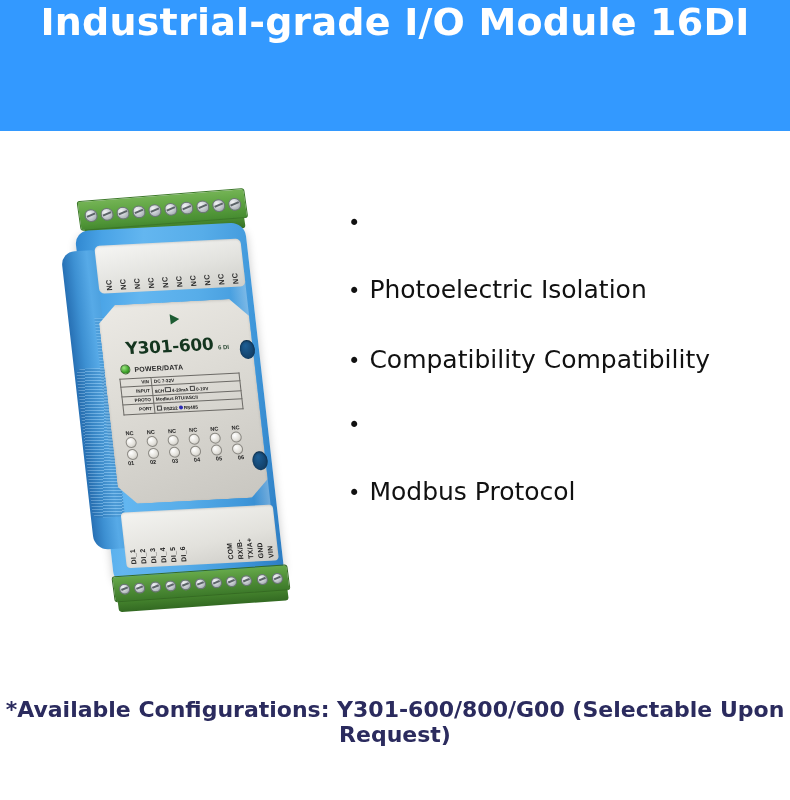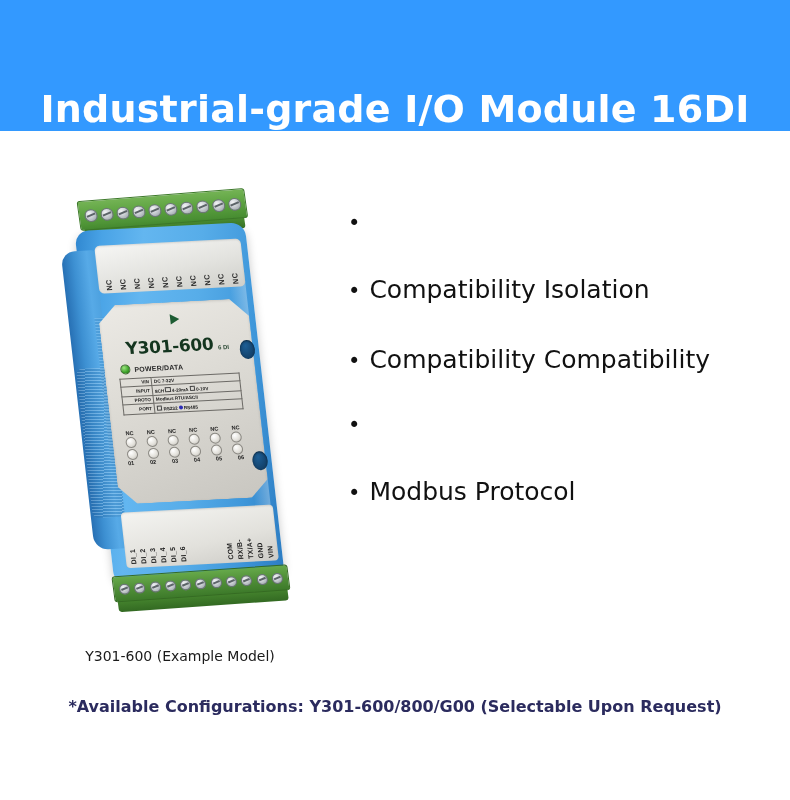--- a/index.html
+++ b/index.html
@@ -17,21 +17,21 @@
 
   
   .banner {
     position: absolute;
     left: 0;
     top: 0;
     width: 790px;
     height: 131px;
     background: #3399ff;
     display: flex;
-    align-items: flex-end;
+    align-items: flex-start;
     justify-content: center;
   }
   .banner-title {
     color: #ffffff;
     font-size: 38px;
     font-weight: 600;
     letter-spacing: 0.2px;
     white-space: nowrap;
     font-family: "DejaVu Sans", sans-serif;
   }
@@ -462,21 +462,21 @@
     color: #111111;
   }
 
   
   .footer-note {
     position: absolute;
     left: 0;
     top: 566px;
     width: 790px;
     text-align: center;
-    font-size: 16px;
+    font-size: 22px;
     font-weight: 700;
     color: #2b2b5e;
     font-family: "DejaVu Sans", sans-serif;
   }
 </style>
 </head>
 <body>
 
 <div class="banner">
   <div class="banner-title">Industrial-grade I/O Module 16DI</div>
@@ -637,30 +637,29 @@
             <div class="screw"></div>
             <div class="screw"></div>
             <div class="screw"></div>
             <div class="screw"></div>
           </div>
         </div>
 
       </div>
     </div>
 
-    <div class="product-caption">Y301-600 (Example Model)</div>
   </div>
 
   <div class="features">
     <div class="feature-item">
       <span class="feature-bullet">•</span>
     </div>
     <div class="feature-item">
       <span class="feature-bullet">•</span>
-      <span>Compatibility Isolation</span>
+      <span>Photoelectric Isolation</span>
     </div>
     <div class="feature-item">
       <span class="feature-bullet">•</span>
       <span>Compatibility Compatibility</span>
     </div>
     <div class="feature-item">
       <span class="feature-bullet">•</span>
     </div>
     <div class="feature-item">
       <span class="feature-bullet">•</span>

